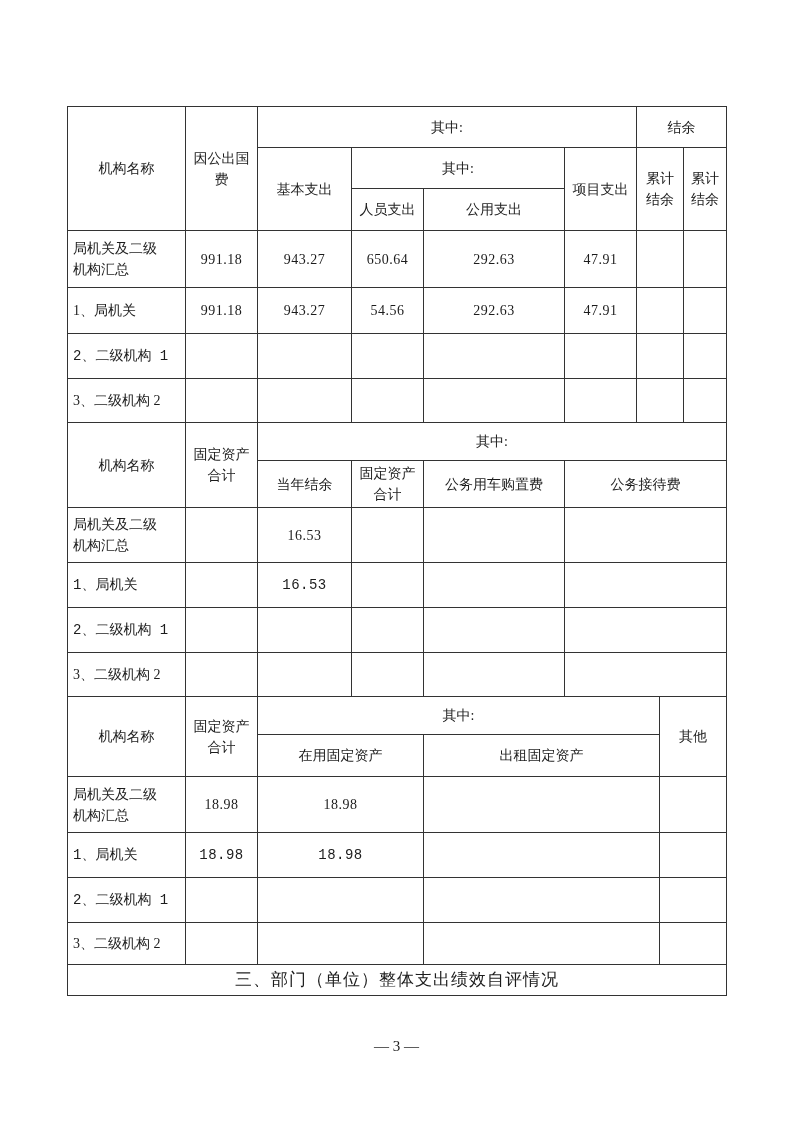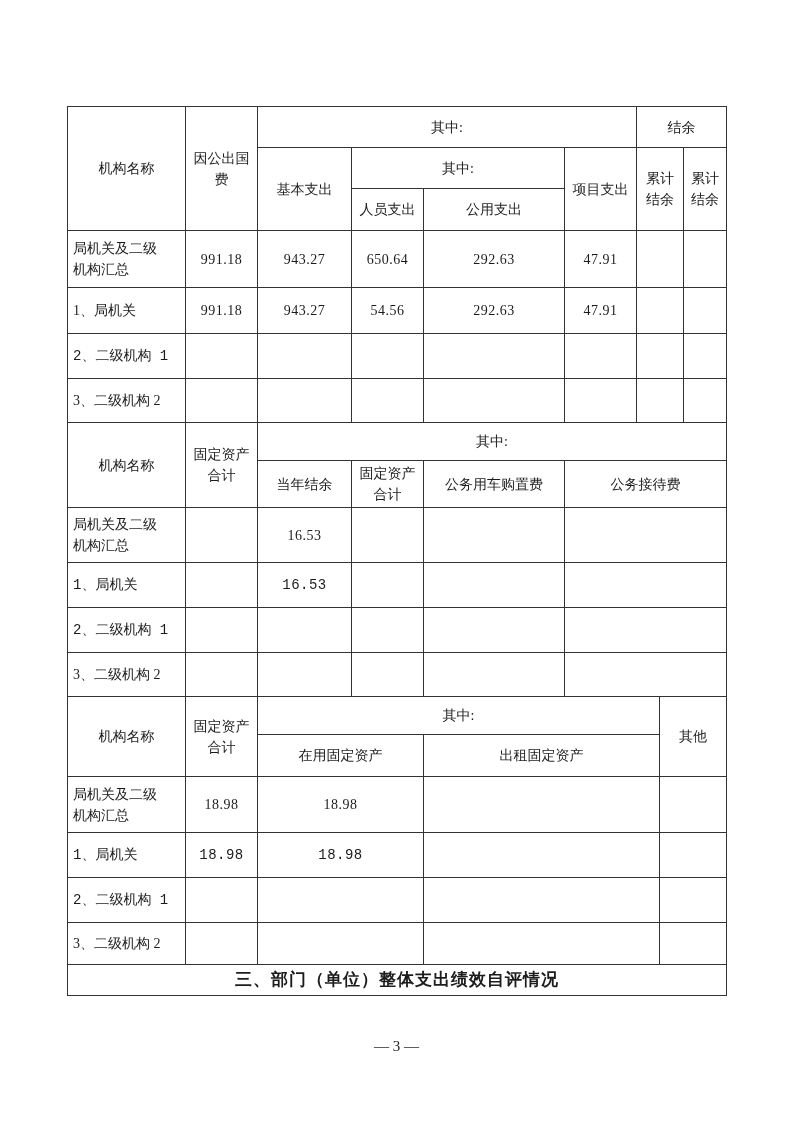--- a/index.html
+++ b/index.html
@@ -47,21 +47,21 @@
   tr.h38 { height: 38px; }
   tr.h44 { height: 44px; }
   tr.h45 { height: 45px; font-family: Liberation Mono, monospace; }
   tr.h46 { height: 46px; }
   tr.h55 { height: 55px; }
   tr.h56 { height: 56px; }
   tr.h57 { height: 57px; }
   td.section {
     height: 22px;
     font-family: "Liberation Sans", "DejaVu Sans", sans-serif;
-    font-weight: bold;
+    font-weight: normal;
     font-size: 17px;
     letter-spacing: 1px;
   }
   .pagenum {
     position: absolute;
     left: 0; right: 0;
     top: 1038px;
     text-align: center;
     font-size: 15px;
     color: #1c1c1c;

